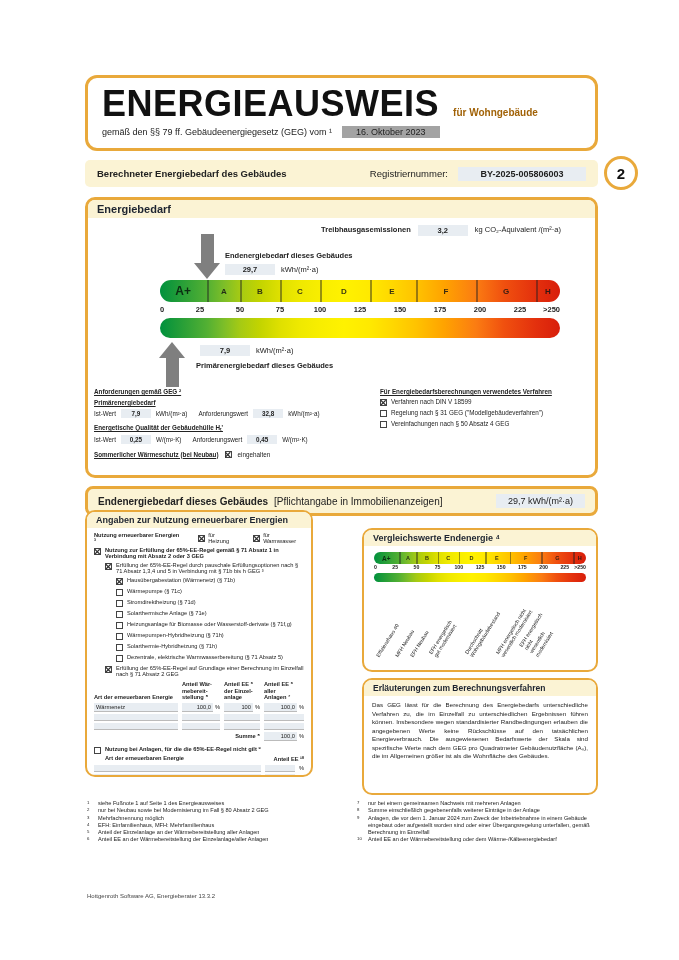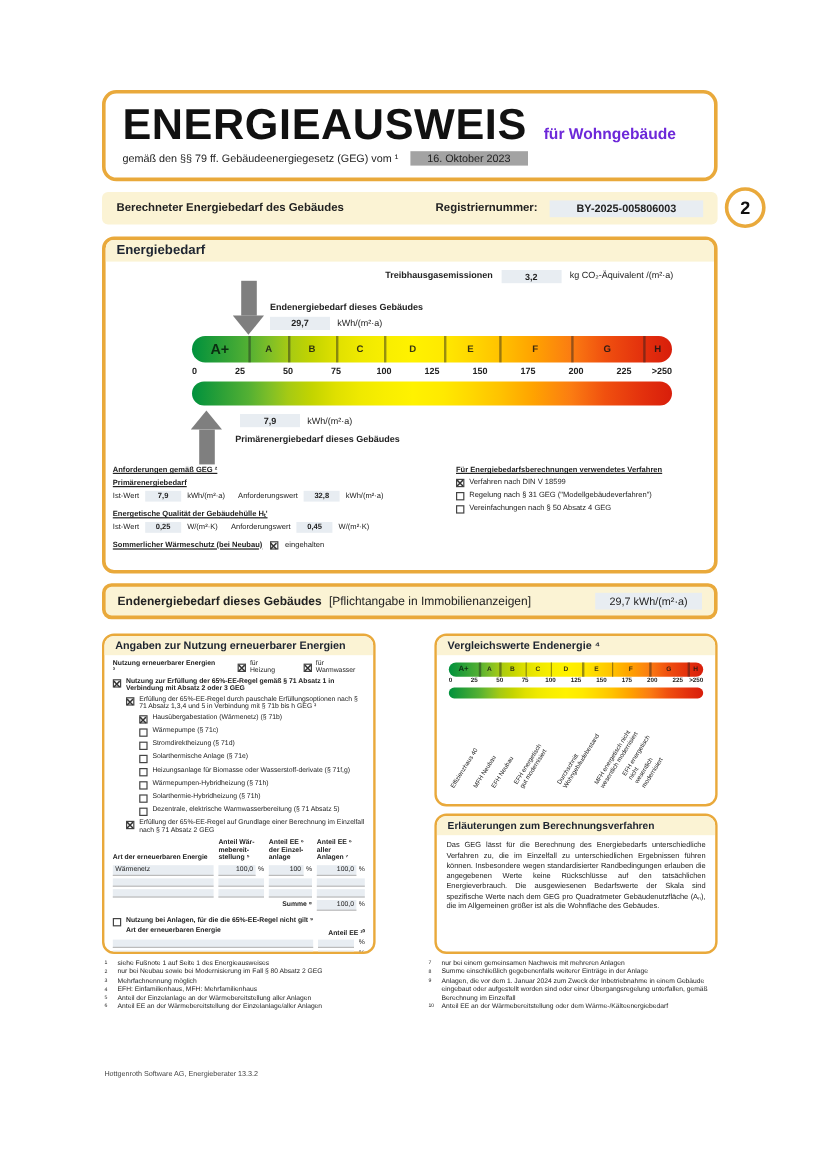--- a/index.html
+++ b/index.html
@@ -9,31 +9,31 @@
     font-family:"Liberation Sans", sans-serif; color:#222; overflow:hidden;
   }
   
   .header-box {
     position:absolute; left:85px; top:75px; width:513px; height:76px;
     border:3px solid #E9A93B; border-radius:12px; padding:8px 14px 6px;
     background:#fff;
   }
   .title-row { display:flex; align-items:baseline; gap:14px; }
   .doc-title { font-size:36px; font-weight:bold; letter-spacing:.5px; color:#111; line-height:1; }
-  .doc-for { font-size:13px; font-weight:bold; color:#6d28d9; }
+  .doc-for { font-size:10px; font-weight:bold; color:#a16207; }
   .law-row { display:flex; align-items:baseline; gap:10px; margin-top:4px; font-size:9px; color:#222; }
   .date-field { background:#a3a3a3; padding:1px 14px; font-size:9px; }
   
   .meta-bar {
     position:absolute; left:85px; top:160px; width:513px; height:27px;
     background:#FBF3D4; border-radius:5px; display:flex; align-items:center;
     padding:0 12px; font-size:9.5px;
   }
   .meta-label { font-weight:bold; }
-  .reg-label { font-weight:bold; margin-left:auto; }
+  .reg-label { font-weight:normal; margin-left:auto; }
   .reg-value { background:#E8EDF2; margin-left:10px; padding:2px 10px; min-width:128px; text-align:center; font-size:9px;font-weight:bold; }
   .page-circle {
     position:absolute; left:604px; top:156px; width:34px; height:34px;
     border:3px solid #E9A93B; border-radius:50%; background:#fff;
     display:flex; align-items:center; justify-content:center;
     font-size:15px; font-weight:bold; color:#111;
   }
   
   .sec-box { position:absolute; border:3px solid #E9A93B; border-radius:10px; background:#fff; overflow:hidden; }
   .sec-strip { background:#FBF3D4; padding:3px 9px; font-weight:bold; color:#1d2430; }
@@ -85,21 +85,21 @@
   
   .banner {
     position:absolute; left:85px; top:486px; width:513px; height:30px;
     border:3px solid #E9A93B; border-radius:8px; background:#FBF3D4;
     display:flex; align-items:center; padding:0 10px; font-size:10px;
   }
   .banner .b-label { font-weight:bold; }
   .banner .b-note { margin-left:6px; }
   .banner .b-value { margin-left:auto; background:#E8EDF2; padding:2px 12px; font-size:9px; }
   
-  .ren-box { left:85px; top:528px; width:228px; height:267px; border-width:2.5px; }
+  .ren-box { left:85px; top:510px; width:228px; height:267px; border-width:2.5px; }
   .ren-box .sec-strip { font-size:9px; }
   .ren-body { padding:4px 7px; font-size:5.7px; }
   .ren-line1 { display:flex; align-items:center; gap:4px; }
   .ren-line1 .lbl { font-weight:bold; }
   .ren-line1 .grp { display:flex; align-items:center; gap:3px; margin-left:12px; }
   .bold { font-weight:bold; }
   .ind1 { margin-left:11px; }
   .ind2 { margin-left:22px; }
   .ee-table { margin-top:4px; }
   .ee-grid { display:grid; grid-template-columns:1fr 38px 36px 40px; column-gap:4px; align-items:end; }

